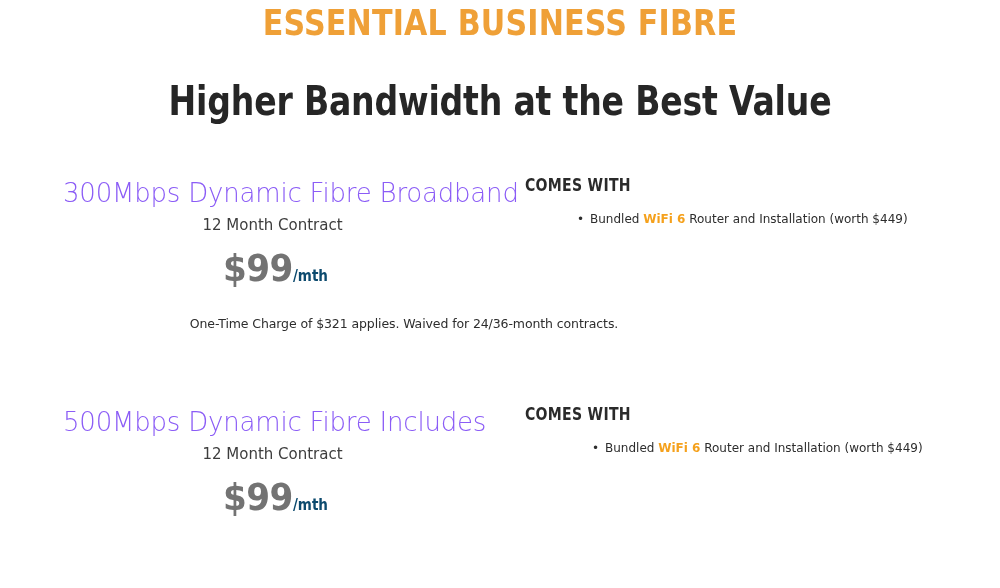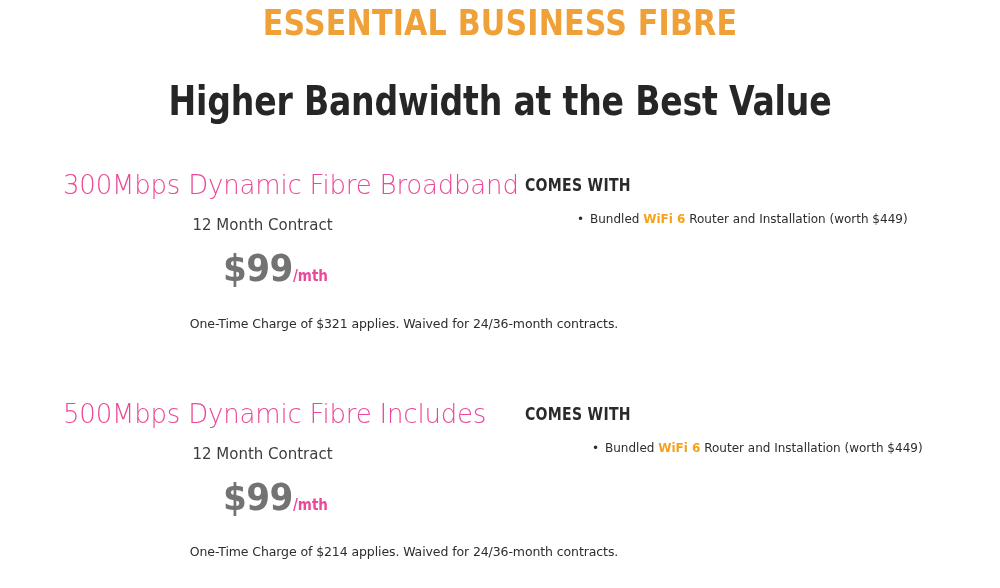--- a/index.html
+++ b/index.html
@@ -34,30 +34,30 @@
     transform:scaleX(0.92);
     transform-origin:center top;
   }
 
   
   .plan { position:absolute; left:0; width:1000px; }
   .plan-left { position:absolute; left:0; top:0; width:500px; }
   .plan-right { position:absolute; left:525px; top:0; width:440px; }
 
   .plan-name {
-    position:absolute; left:63px; top:0;
+    position:absolute; left:63px; top:8px;
     font-family:"DejaVu Sans","Liberation Sans", sans-serif;
     font-weight:300;
     font-size:26px;
-    color:#ec4899;
+    color:#8b5cf6;
     letter-spacing:-0.2px;
     white-space:nowrap;
   }
   .plan-contract {
-    position:absolute; left:50px; top:46px; width:425px;
+    position:absolute; left:60px; top:46px; width:425px;
     text-align:center;
     font-family:"DejaVu Sans","Liberation Sans", sans-serif;
     font-weight:400;
     font-size:15px;
     color:#3d3d3d;
   }
   .plan-price-row {
     position:absolute; left:63px; top:76px; width:425px;
     text-align:center;
     white-space:nowrap;
@@ -66,21 +66,21 @@
     font-family:"DejaVu Sans Condensed","Liberation Sans Narrow","Liberation Sans", sans-serif;
     font-weight:700;
     font-size:38px;
     color:#737373;
     letter-spacing:-0.5px;
   }
   .price-period {
     font-family:"DejaVu Sans Condensed","Liberation Sans Narrow","Liberation Sans", sans-serif;
     font-weight:700;
     font-size:15px;
-    color:#ec4899;
+    color:#0c4a6e;
     letter-spacing:0px;
   }
 
   .comes-with-title {
     position:absolute; left:0; top:5px;
     font-family:"DejaVu Sans Condensed","Liberation Sans Narrow","Liberation Sans", sans-serif;
     font-weight:700;
     font-size:17px;
     color:#2a2a2a;
     letter-spacing:0.3px;
@@ -153,15 +153,14 @@
         <span class="price-amount">$99</span><span class="price-period">/mth</span>
       </div>
     </div>
     <div class="plan-right">
       <div class="comes-with-title">COMES WITH</div>
       <ul class="feature-list" style="left:67px;">
         <li><span>Bundled </span><span class="hl">WiFi 6</span><span> Router and Installation (worth $449)</span></li>
       </ul>
     </div>
   </div>
-  <div class="onetime" style="top:544px;">One-Time Charge of $214 applies. Waived for 24/36-month contracts.</div>
 
 </div>
 
 </body></html>

